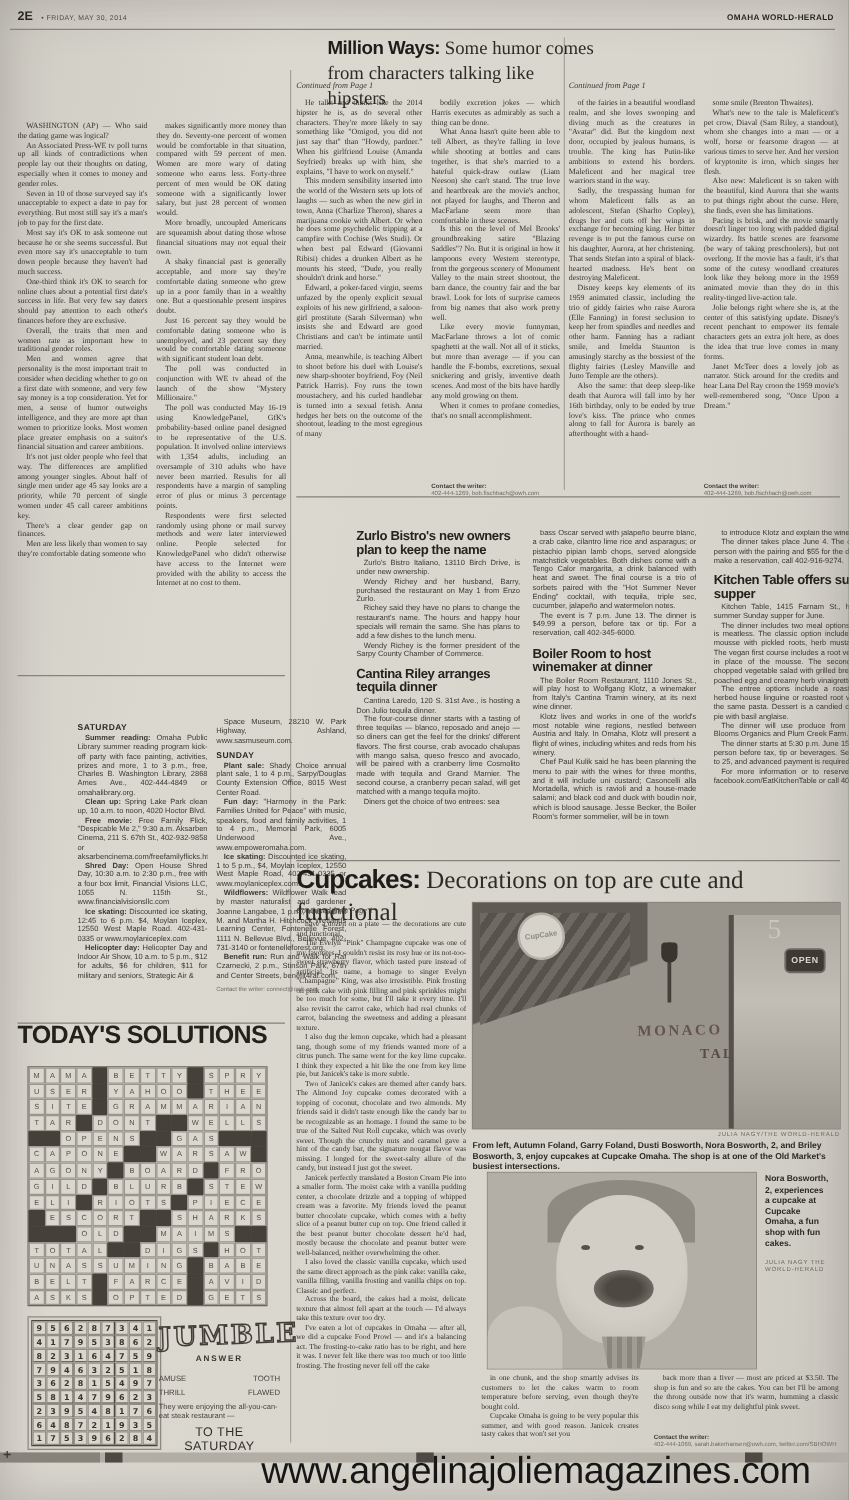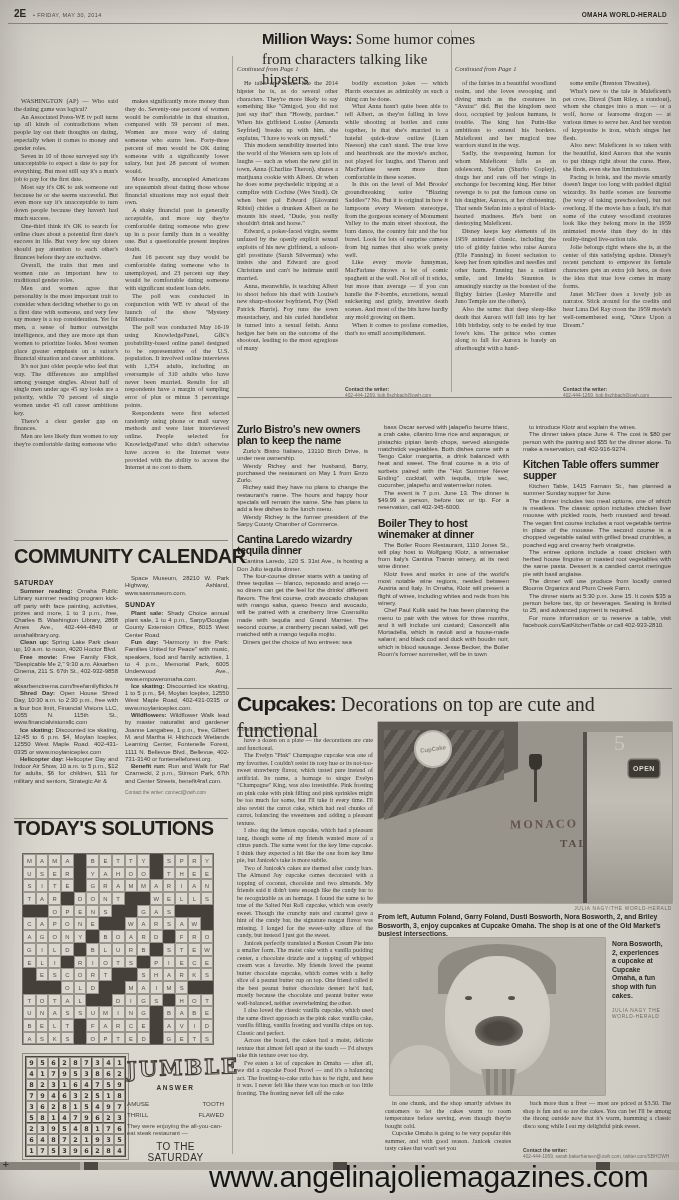--- a/index.html
+++ b/index.html
@@ -32,21 +32,21 @@
   .c-mal1{left:455px;top:79px;width:101px;height:307px;}
   .c-mal2{left:563px;top:79px;width:108px;height:307px;}
   .contact{font-family:"Liberation Sans",sans-serif;font-size:4.8px;line-height:5.8px;color:#6e6a63;}
   .contact b{display:block;color:#44403a;font-size:5px;}
   
   .dinehead{left:237px;top:400px;width:435px;display:flex;align-items:center;justify-content:center;gap:5px;}
   .dineicon{width:13px;height:13px;border:1.6px solid #3b3732;border-radius:50%;position:relative;}
   .dineicon:before,.dineicon:after{content:"";position:absolute;left:1.5px;right:1.5px;top:50%;height:1.6px;background:#3b3732;}
   .dineicon:before{transform:rotate(45deg);}  .dineicon:after{transform:rotate(-45deg);}
   .dinetitle{font:800 14px "Liberation Sans",sans-serif;letter-spacing:-.2px;color:#211e1a;}
-  .scol{position:absolute;overflow:hidden;font-family:"Liberation Sans",sans-serif;font-size:6px;line-height:7.3px;text-align:justify;color:#3b3833;}
+  .scol{position:absolute;overflow:hidden;font-family:"Liberation Sans",sans-serif;font-size:6px;line-height:7.3px;text-align:justify;color:#3b3833;margin-left:48px;}
   .scol p{margin:0;text-indent:6px;}
   .scol h4{margin:6px 0 2px;font:700 10.5px/11px "Liberation Sans",sans-serif;letter-spacing:-.3px;color:#26231f;text-indent:0;text-align:left;}
   .c-din1{left:237px;top:424px;width:131px;height:260px;}
   .c-din1 h4:first-child,.firsthead{margin-top:0;}
   .c-din2{left:378px;top:424px;width:131px;height:260px;}
   .c-din3{left:523px;top:424px;width:148px;height:260px;}
   
   .bigsec{font:800 20px "Liberation Sans",sans-serif;letter-spacing:-.5px;color:#24211d;}
   .t-cal{left:14px;top:545px;}
   .c-cal1{left:14px;top:575px;width:104px;height:240px;}
@@ -179,48 +179,47 @@
     </div>
   <div class="abs contact" style="left:563px;top:387px;width:108px;"><b>Contact the writer:</b><span>402-444-1269, bob.fischbach@owh.com</span></div>
 
   <div class="hr" style="left:237px;top:397px;width:435px;"></div>
   <div class="scol c-din1">
       <h4>Zurlo Bistro's new owners plan to keep the name</h4>
       <p>Zurlo's Bistro Italiano, 13110 Birch Drive, is under new ownership.</p>
       <p>Wendy Richey and her husband, Barry, purchased the restaurant on May 1 from Enzo Zurlo.</p>
       <p>Richey said they have no plans to change the restaurant's name. The hours and happy hour specials will remain the same. She has plans to add a few dishes to the lunch menu.</p>
       <p>Wendy Richey is the former president of the Sarpy County Chamber of Commerce.</p>
-      <h4>Cantina Laredo wizardry tequila dinner</h4>
+      <h4>Cantina Riley arranges tequila dinner</h4>
       <p>Cantina Laredo, 120 S. 31st Ave., is hosting a Don Julio tequila dinner.</p>
       <p>The four-course dinner starts with a tasting of three tequilas — blanco, reposado and anejo — so diners can get the feel for the drinks' different flavors. The first course, crab avocado chalupas with mango salsa, queso fresco and avocado, will be paired with a cranberry lime Cosmolito made with tequila and Grand Marnier. The second course, a cranberry pecan salad, will get matched with a mango tequila mojito.</p>
       <p>Diners get the choice of two entrees: sea</p>
     </div>
   <div class="scol c-din2">
       <p>bass Oscar served with jalapeño beurre blanc, a crab cake, cilantro lime rice and asparagus; or pistachio pipian lamb chops, served alongside matchstick vegetables. Both dishes come with a Tengo Calor margarita, a drink balanced with heat and sweet. The final course is a trio of sorbets paired with the "Hot Summer Never Ending" cocktail, with tequila, triple sec, cucumber, jalapeño and watermelon notes.</p>
       <p>The event is 7 p.m. June 13. The dinner is $49.99 a person, before tax or tip. For a reservation, call 402-345-6000.</p>
-      <h4>Boiler They to host winemaker at dinner</h4>
+      <h4>Boiler Room to host winemaker at dinner</h4>
       <p>The Boiler Room Restaurant, 1110 Jones St., will play host to Wolfgang Klotz, a winemaker from Italy's Cantina Tramin winery, at its next wine dinner.</p>
       <p>Klotz lives and works in one of the world's most notable wine regions, nestled between Austria and Italy. In Omaha, Klotz will present a flight of wines, including whites and reds from his winery.</p>
       <p>Chef Paul Kulik said he has been planning the menu to pair with the wines for three months, and it will include uni custard; Casoncelli alla Mortadella, which is ravioli and a house-made salami; and black cod and duck with boudin noir, which is blood sausage. Jesse Becker, the Boiler Room's former sommelier, will be in town</p>
     </div>
   <div class="scol c-din3">
       <p>to introduce Klotz and explain the wines.</p>
       <p>The dinner takes place June 4. The cost is $80 per person with the pairing and $55 for the dinner alone. To make a reservation, call 402-916-9274.</p>
       <h4>Kitchen Table offers summer supper</h4>
       <p>Kitchen Table, 1415 Farnam St., has planned a summer Sunday supper for June.</p>
       <p>The dinner includes two meal options, one of which is meatless. The classic option includes chicken liver mousse with pickled roots, herb mustard and bread. The vegan first course includes a root vegetable terrine in place of the mousse. The second course is a chopped vegetable salad with grilled bread crumbles, a poached egg and creamy herb vinaigrette.</p>
       <p>The entree options include a roast chicken with herbed house linguine or roasted root vegetables with the same pasta. Dessert is a candied carrot meringue pie with basil anglaise.</p>
       <p>The dinner will use produce from locally owned Blooms Organics and Plum Creek Farm.</p>
       <p>The dinner starts at 5:30 p.m. June 15. It costs $35 a person before tax, tip or beverages. Seating is limited to 25, and advanced payment is required.</p>
       <p>For more information or to reserve a table, visit facebook.com/EatKitchenTable or call 402-933-2810.</p>
     </div>
   <div class="hr" style="left:237px;top:688px;width:435px;"></div>
 
   <div class="hr" style="left:14px;top:540px;width:214px;"></div>
-  <div class="abs bigsec t-cal">COMMUNITY CALENDAR</div>
   <div class="scol c-cal1">
       <div class="day">SATURDAY</div>
       <p><b>Summer reading: </b>Omaha Public Library summer reading program kick-off party with face painting, activities, prizes and more, 1 to 3 p.m., free, Charles B. Washington Library, 2868 Ames Ave., 402-444-4849 or omahalibrary.org.</p>
       <p><b>Clean up: </b>Spring Lake Park clean up, 10 a.m. to noon, 4020 Hoctor Blvd.</p>
       <p><b>Free movie: </b>Free Family Flick, "Despicable Me 2," 9:30 a.m. Aksarben Cinema, 211 S. 67th St., 402-932-9858 or aksarbencinema.com/freefamilyflicks.html.</p>
       <p><b>Shred Day: </b>Open House Shred Day, 10:30 a.m. to 2:30 p.m., free with a four box limit, Financial Visions LLC, 1055 N. 115th St., www.financialvisionsllc.com</p>
       <p><b>Ice skating: </b>Discounted ice skating, 12:45 to 6 p.m. $4, Moylan Iceplex, 12550 West Maple Road. 402-431-0335 or www.moylaniceplex.com</p>
       <p><b>Helicopter day: </b>Helicopter Day and Indoor Air Show, 10 a.m. to 5 p.m., $12 for adults, $6 for children, $11 for military and seniors, Strategic Air &amp;</p>
     </div>
   <div class="scol c-cal2">

